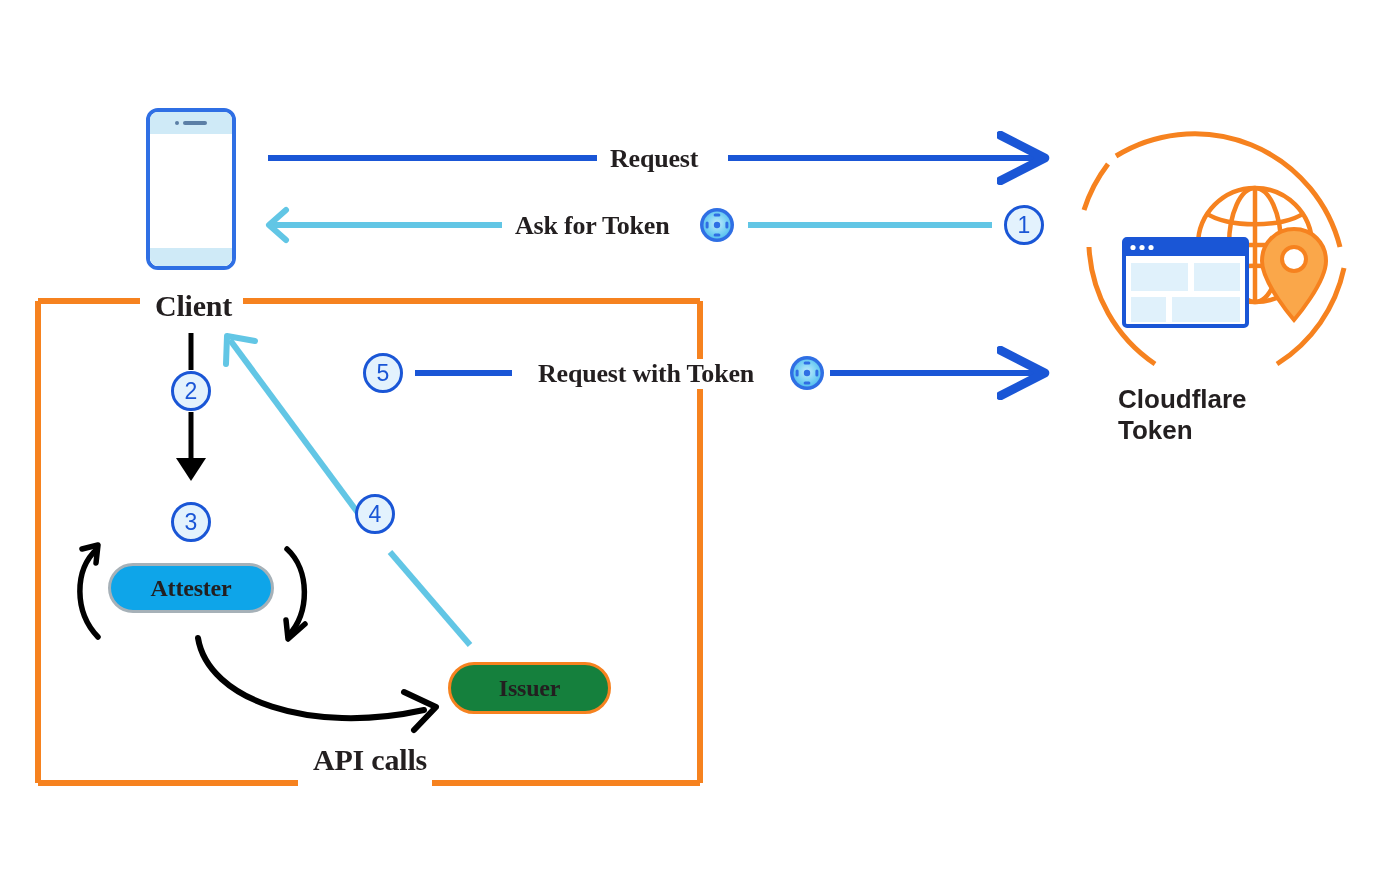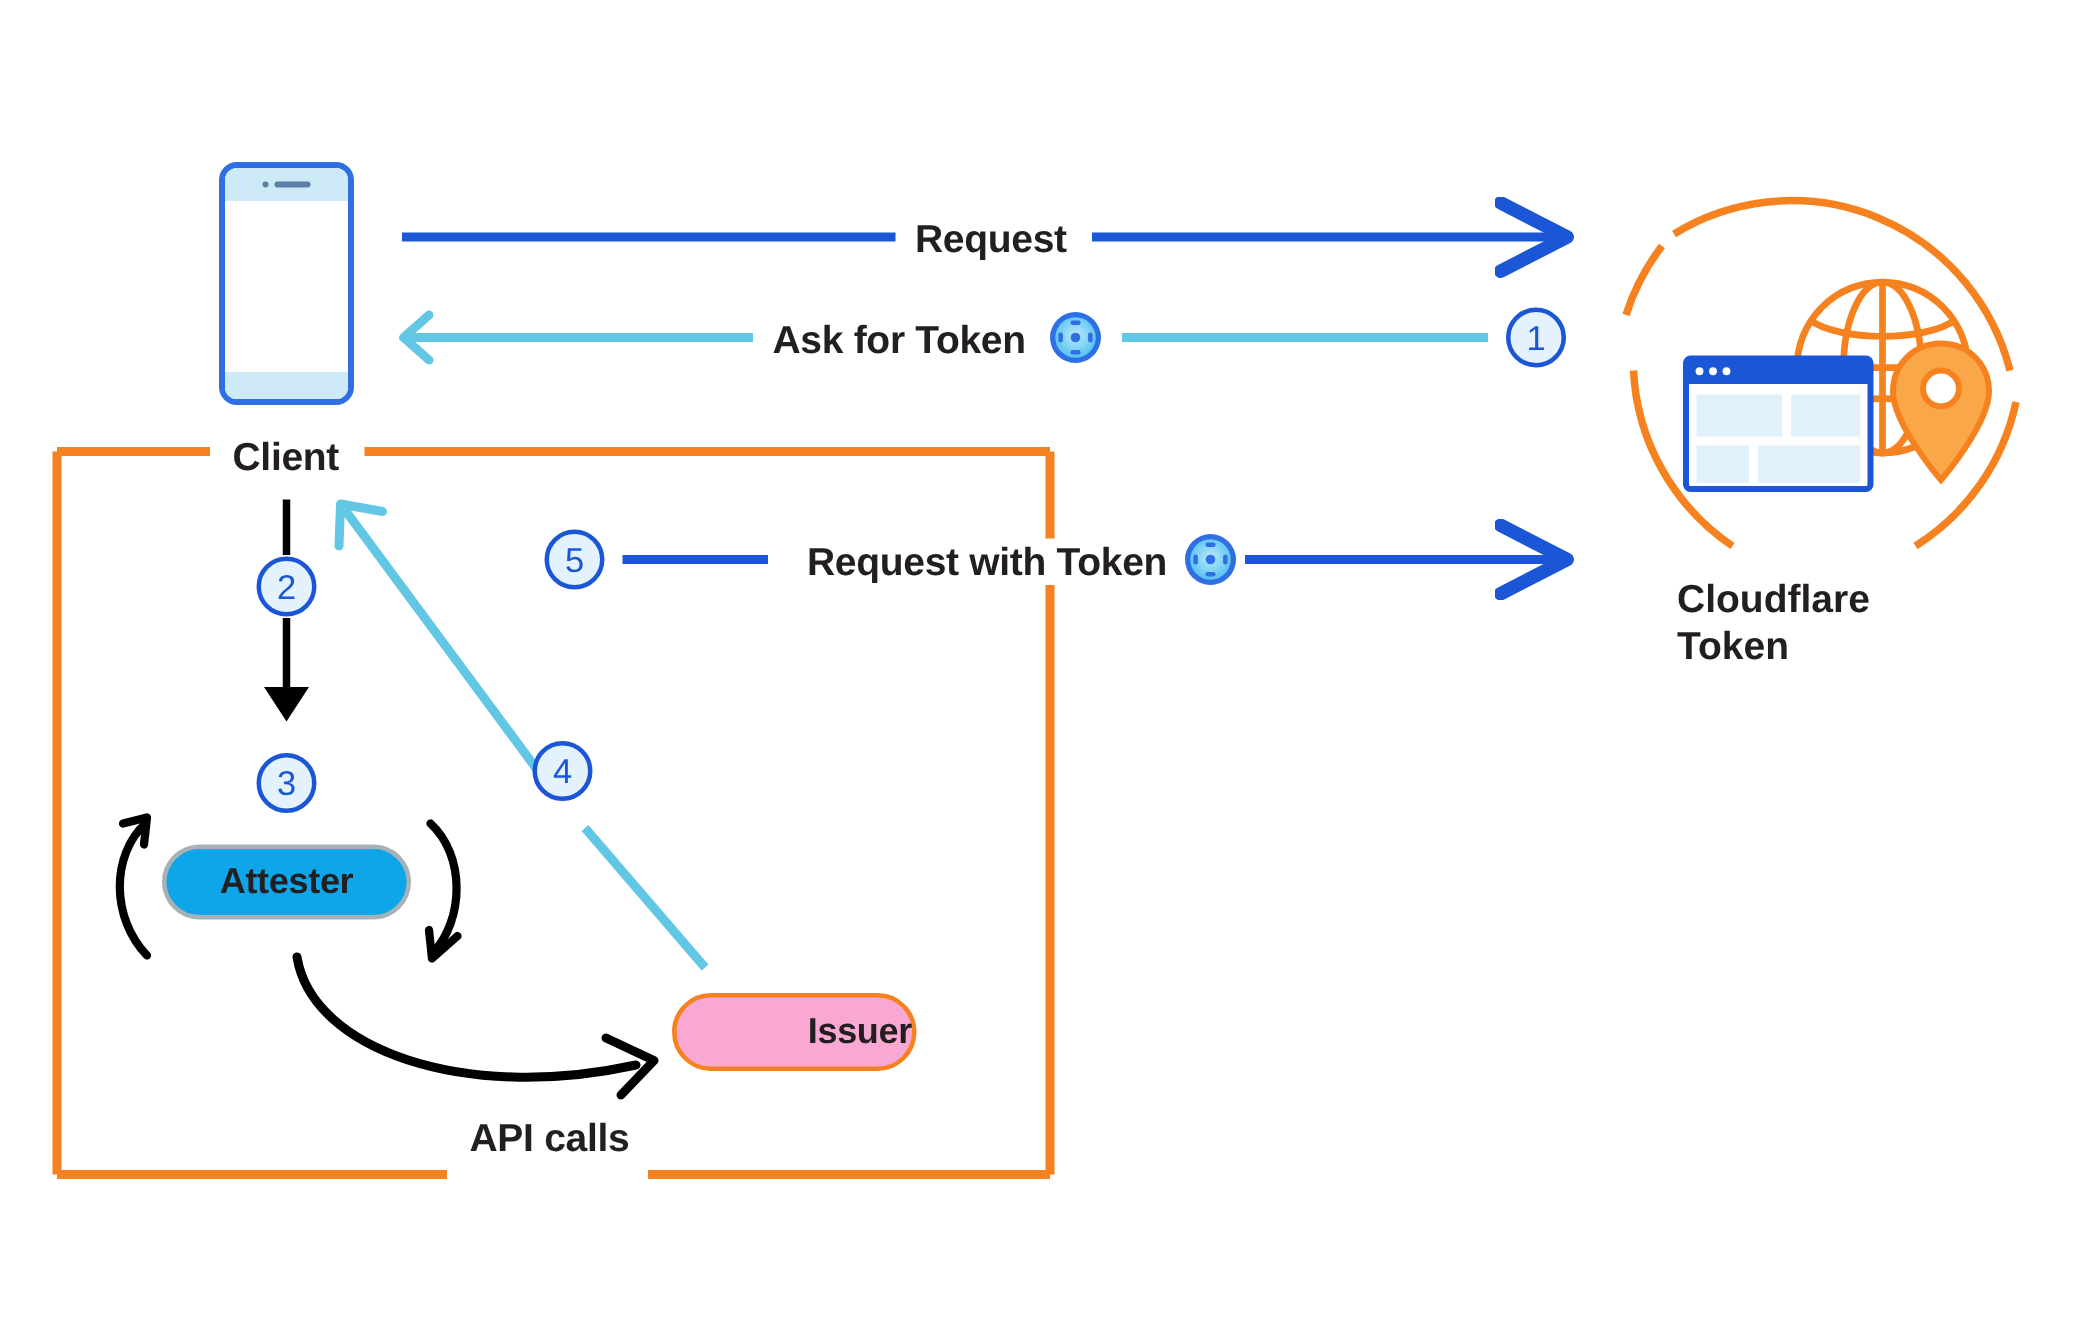--- a/index.html
+++ b/index.html
@@ -19,35 +19,35 @@
   }
   #diagram-svg {
     position: absolute;
     left: 0;
     top: 0;
     width: 1390px;
     height: 882px;
   }
   .lbl {
     position: absolute;
-    font-family: Liberation Sans, sans-serif;
+    font-family: Liberation Serif, serif;
     font-weight: bold;
     color: #231f20;
     white-space: nowrap;
     letter-spacing: -0.2px;
   }
   .lbl-bg {
     background: #ffffff;
     padding: 0 10px;
   }
   .flow-label {
     font-size: 26px;
   }
   .node-label {
-    font-size: 26px;
+    font-size: 30px;
   }
   .small-node-label {
     font-size: 24px;
   }
   .multiline {
     white-space: pre;
     line-height: 1.12;
   }
   .badge {
     position: absolute;
@@ -128,25 +128,25 @@
     justify-content: center;
   }
   .issuer-box {
     position: absolute;
     left: 448px;
     top: 662px;
     width: 163px;
     height: 52px;
     border: 3px solid #f6821f;
     border-radius: 27px;
-    background: #f9a8d4;
+    background: #15803d;
     box-sizing: border-box;
     display: flex;
     align-items: center;
-    justify-content: flex-end;
+    justify-content: center;
   }
   .cf-caption {
     position: absolute;
     left: 1118px;
     top: 384px;
     width: 194px;
     font-size: 26px;
     font-weight: bold;
     color: #231f20;
     line-height: 1.18;

